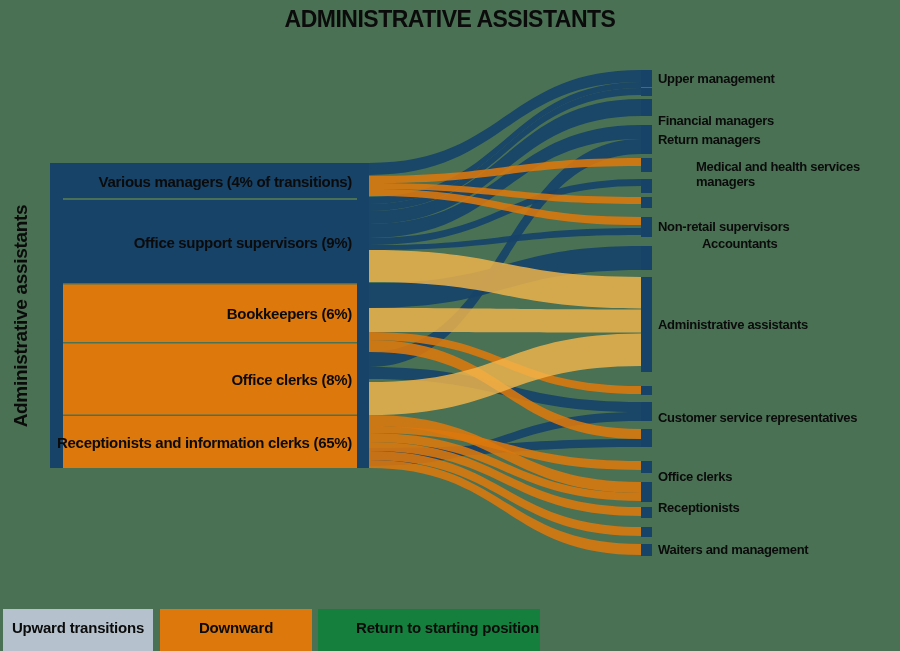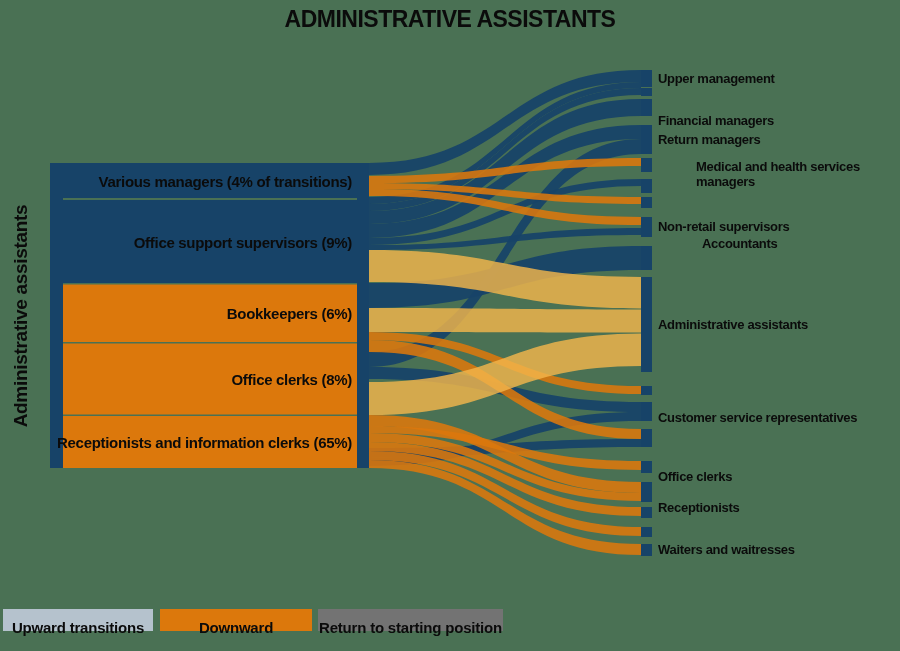--- a/index.html
+++ b/index.html
@@ -8,21 +8,21 @@
   #chart-svg{position:absolute;left:0;top:0;}
   .ovl{position:absolute;color:#0b0b0b;font-weight:bold;}
   #title{left:0;right:0;top:6px;text-align:center;font-size:23px;letter-spacing:-0.5px;}
   #left-axis{left:-127px;top:303px;width:300px;height:26px;text-align:center;
              font-size:19px;transform:rotate(-90deg);letter-spacing:-0.3px;}
   .slabel{right:548px;font-size:15px;white-space:nowrap;transform:translateY(-50%);
           letter-spacing:-0.3px;text-align:right;}
   .tlabel{left:658px;font-size:13px;white-space:nowrap;transform:translateY(-50%);
           letter-spacing:-0.3px;line-height:1.13;}
   .tlabel.wrap{white-space:normal;width:178px;}
-  .legend-box{position:absolute;top:609px;height:22px;line-height:38px;text-align:center;
+  .legend-box{position:absolute;top:609px;height:42px;line-height:38px;text-align:center;
               font-size:15px;font-weight:bold;color:#0b0b0b;letter-spacing:-0.2px;}
   #legend-upward{left:3px;width:150px;}
   #legend-downward{left:160px;width:152px;}
   #legend-return{left:318px;width:185px;}
 </style>
 </head>
 <body>
 
 <div id="stage" style="background: rgb(74, 113, 84);">
   <svg id="chart-svg" width="900" height="651">
@@ -93,21 +93,21 @@
       <div class="ovl tlabel" style="top: 78.5px;">Upper management</div>
       <div class="ovl tlabel" style="top: 107.5px; margin-top: 13px;">Financial managers</div>
       <div class="ovl tlabel" style="top: 139.5px;">Return managers</div>
       <div class="ovl tlabel wrap" style="top: 175px; margin-left: 38px;">Medical and health services managers</div>
       <div class="ovl tlabel" style="top: 227px; text-align: center;">Non-retail supervisors</div>
       <div class="ovl tlabel" style="top: 244px; margin-left: 44px;">Accountants</div>
       <div class="ovl tlabel" style="top: 324.5px;">Administrative assistants</div>
       <div class="ovl tlabel" style="top: 418px; text-align: center;">Customer service representatives</div>
       <div class="ovl tlabel" style="top: 438px; margin-top: 39px;">Office clerks</div>
       <div class="ovl tlabel" style="top: 508px;">Receptionists</div>
-      <div class="ovl tlabel" style="top: 550px;">Waiters and waitresses</div>
+      <div class="ovl tlabel" style="top: 550px;">Waiters and management</div>
     </div>
 
   <div id="legend">
     <div id="legend-upward" class="legend-box" style="background-color: rgb(181, 194, 205);">Upward transitions</div>
     <div id="legend-downward" class="legend-box" style="background-color: rgb(220, 120, 12);">Downward transitions</div>
-    <div id="legend-return" class="legend-box" style="background-color: #737373;">Return to starting position</div>
+    <div id="legend-return" class="legend-box" style="background-color: #15803d; padding-left: 37px;">Return to starting position</div>
   </div>
 </div>
 
 </body></html>

